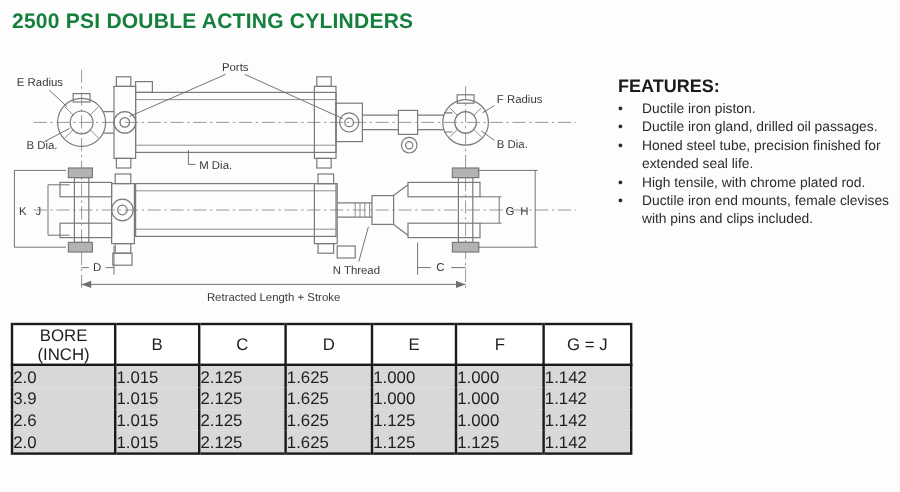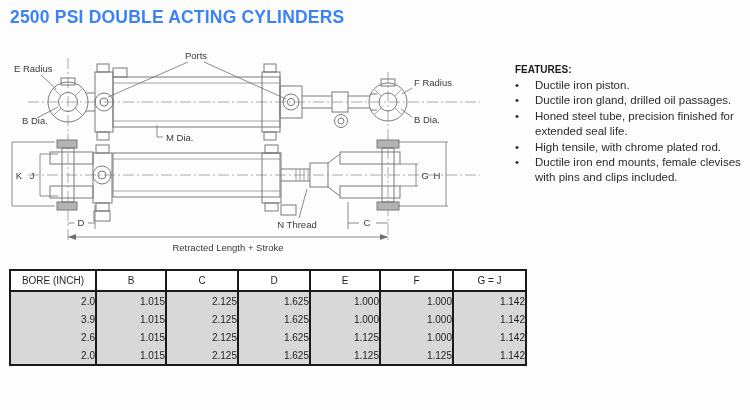--- a/index.html
+++ b/index.html
@@ -4,47 +4,47 @@
 <style>
   html,body{margin:0;padding:0;}
   body{
     width:750px;height:410px;position:relative;overflow:hidden;
     background:#fdfdfd;
     font-family:"Liberation Sans","DejaVu Sans",sans-serif;
     -webkit-font-smoothing:antialiased;
   }
   .page-title{
     position:absolute;left:10px;top:7px;
-    font-size:17.5px;font-weight:bold;color:#3b82f6;letter-spacing:.2px;
+    font-size:17.5px;font-weight:bold;color:#15803d;letter-spacing:.2px;
   }
   
   .drawing{position:absolute;left:0;top:42px;width:510px;height:220px;}
   .ln{stroke:#7a7a7a;fill:none;stroke-width:1;}
   .thin{stroke:#8a8a8a;fill:none;stroke-width:.8;}
   .cl{stroke:#949494;fill:none;stroke-width:.8;stroke-dasharray:11 3 2 3;}
   .dim{stroke:#6f6f6f;fill:none;stroke-width:.8;}
   .cap{fill:#b3b3b3;stroke:#7a7a7a;stroke-width:1;}
   .arrow{fill:#6f6f6f;stroke:none;}
   .lbl{font-family:"Liberation Sans","DejaVu Sans",sans-serif;font-size:9.5px;fill:#3a3a3a;}
   
   .features{position:absolute;left:513px;top:64px;width:234px;}
-  .features h2{margin:0 0 3px 2px;font-size:10px;color:#1b1b1b;}
+  .features h2{margin:0 0 3px 2px;font-size:15px;color:#1b1b1b;}
   .feature-item{display:flex;font-size:11.5px;line-height:1.34;color:#2b2b2b;}
   .feature-item .bullet{width:11px;margin-left:2px;margin-right:9px;flex:none;}
   
   .spec-table-wrap{position:absolute;left:9px;top:269px;}
   table.spec{border-collapse:collapse;table-layout:fixed;width:516px;
-    border:2.5px solid #1a1a1a;font-size:10px;color:#1f1f1f;}
+    border:2.5px solid #1a1a1a;font-size:14px;color:#1f1f1f;}
   table.spec th{
     background:#ffffff;font-weight:normal;height:19px;
     border-left:2px solid #1a1a1a;border-right:2px solid #1a1a1a;
     border-bottom:2.5px solid #1a1a1a;text-align:center;padding:0;
   }
   table.spec td{
-    background:#d8d8d8;height:18px;text-align:right;padding:0;
+    background:#d8d8d8;height:18px;text-align:left;padding:0;
     border-left:2px solid #1a1a1a;border-right:2px solid #1a1a1a;
   }
 </style>
 </head>
 <body>
 
 <div class="page-title">2500 PSI DOUBLE ACTING CYLINDERS</div>
 
 <svg class="drawing" viewBox="0 0 510 220">
 

